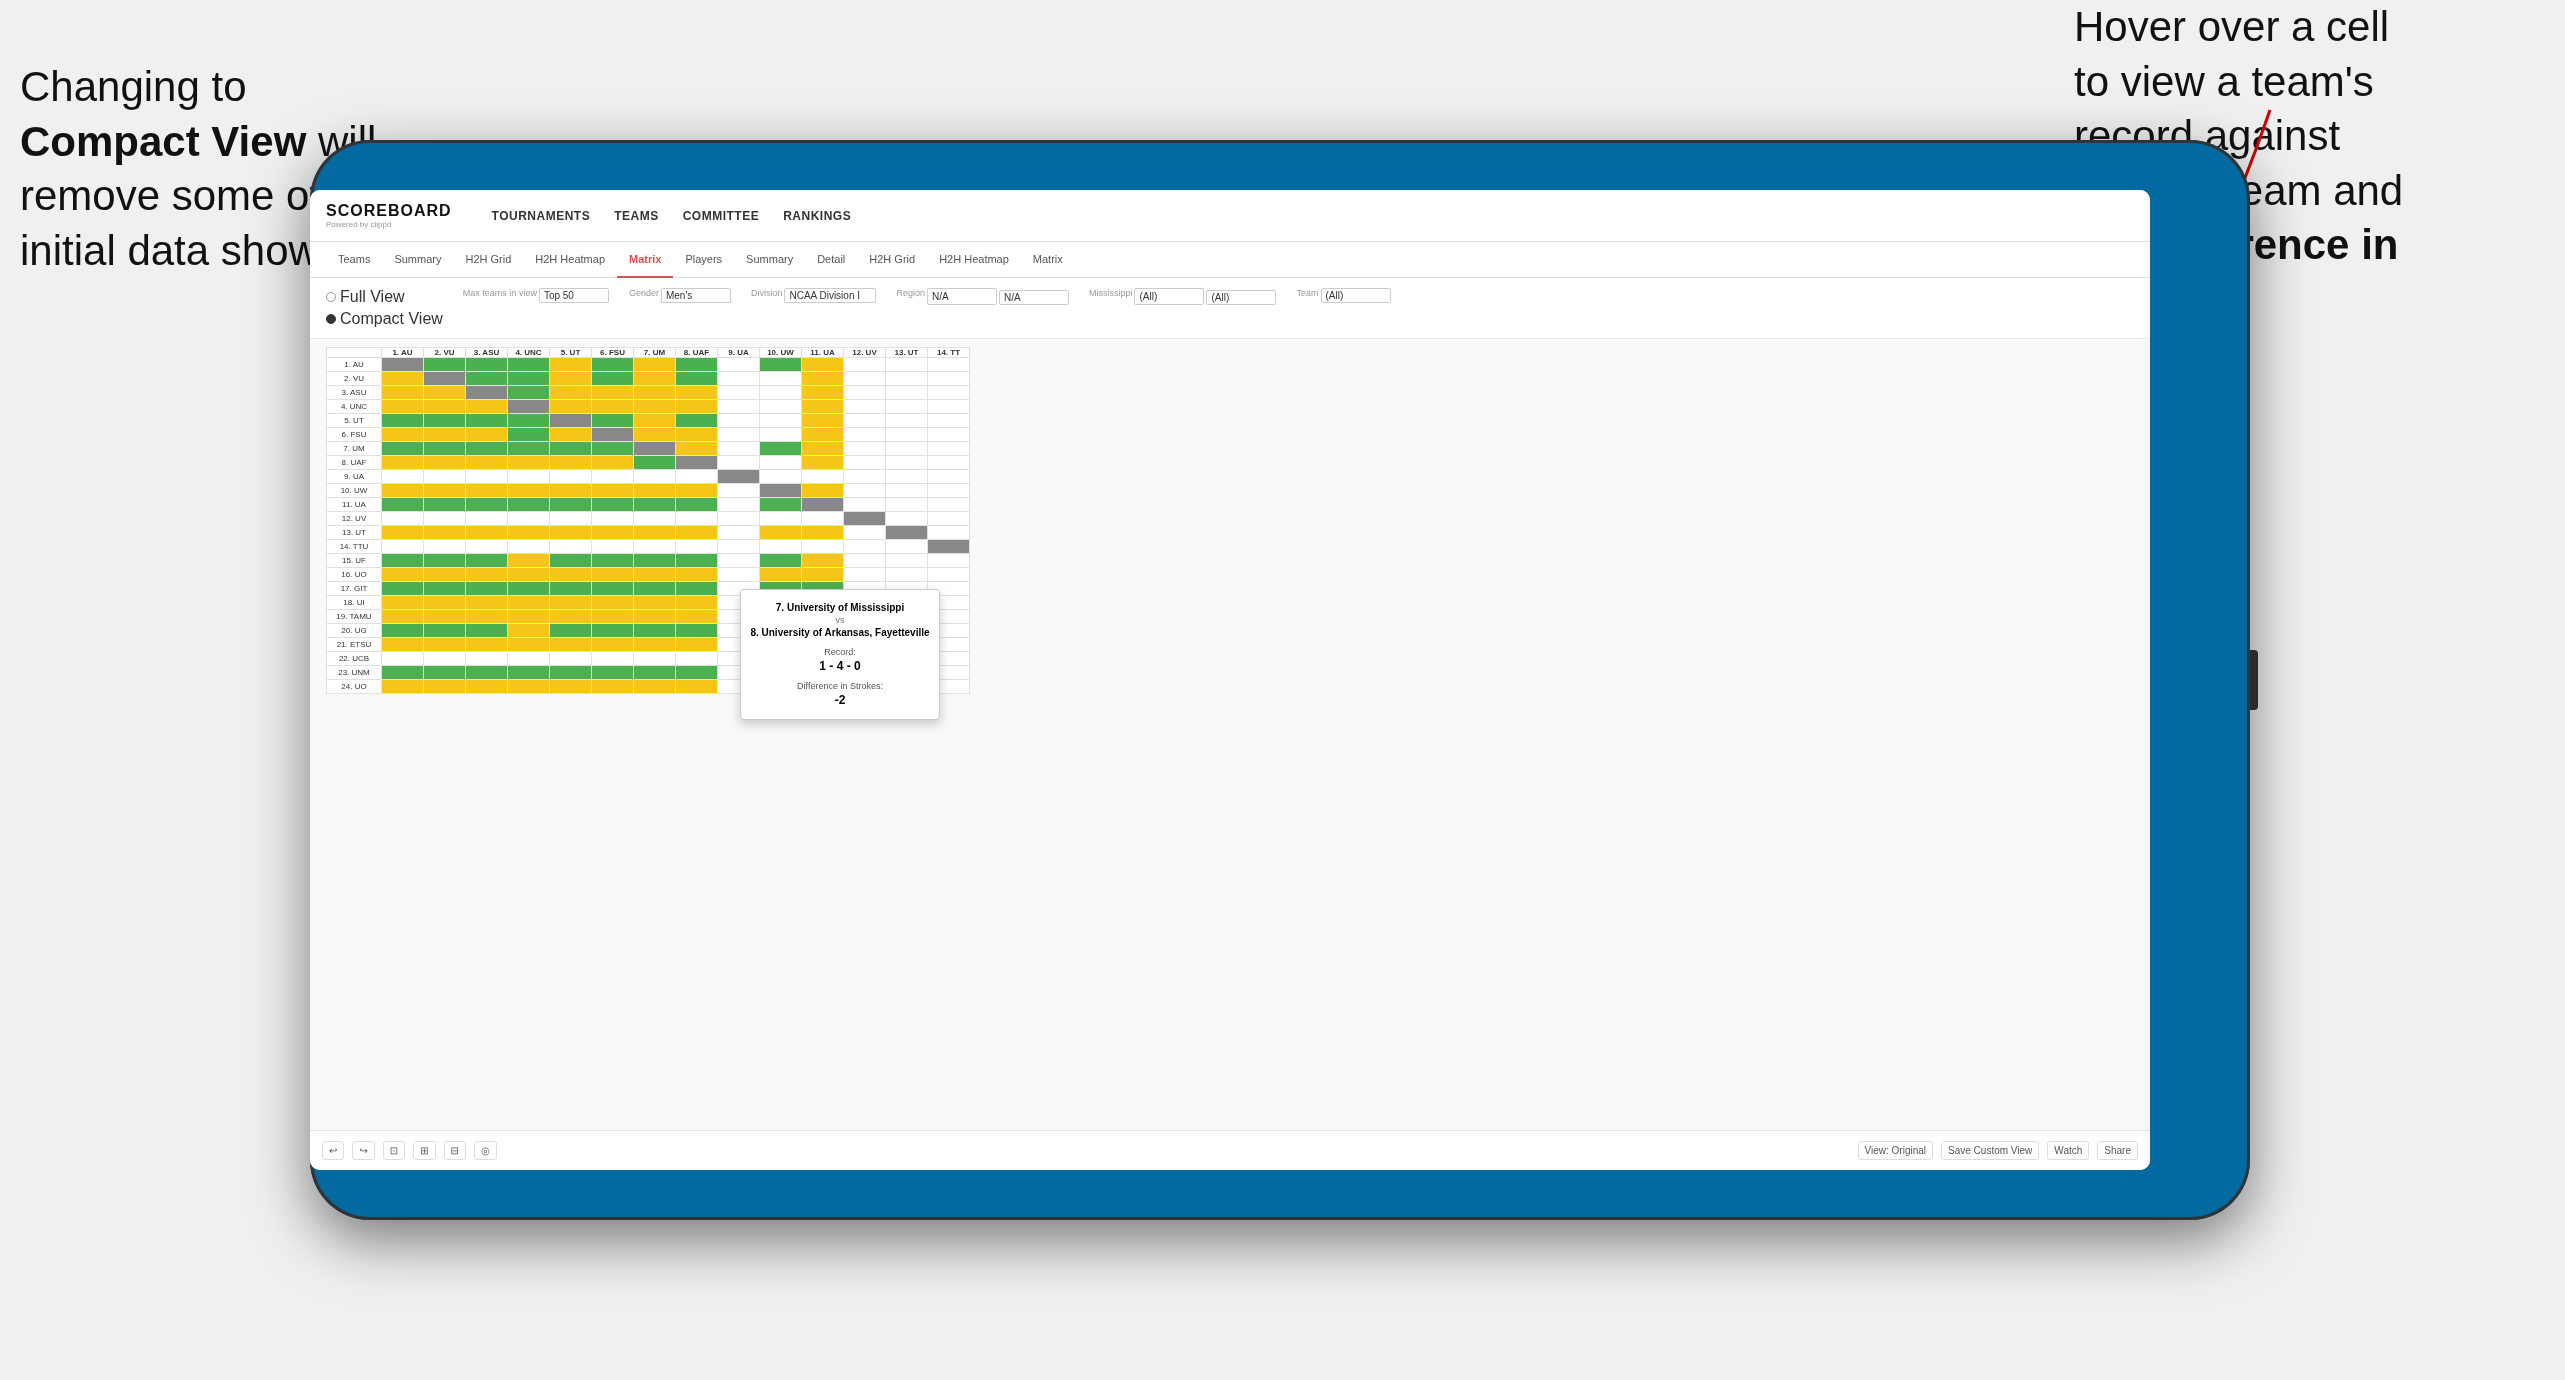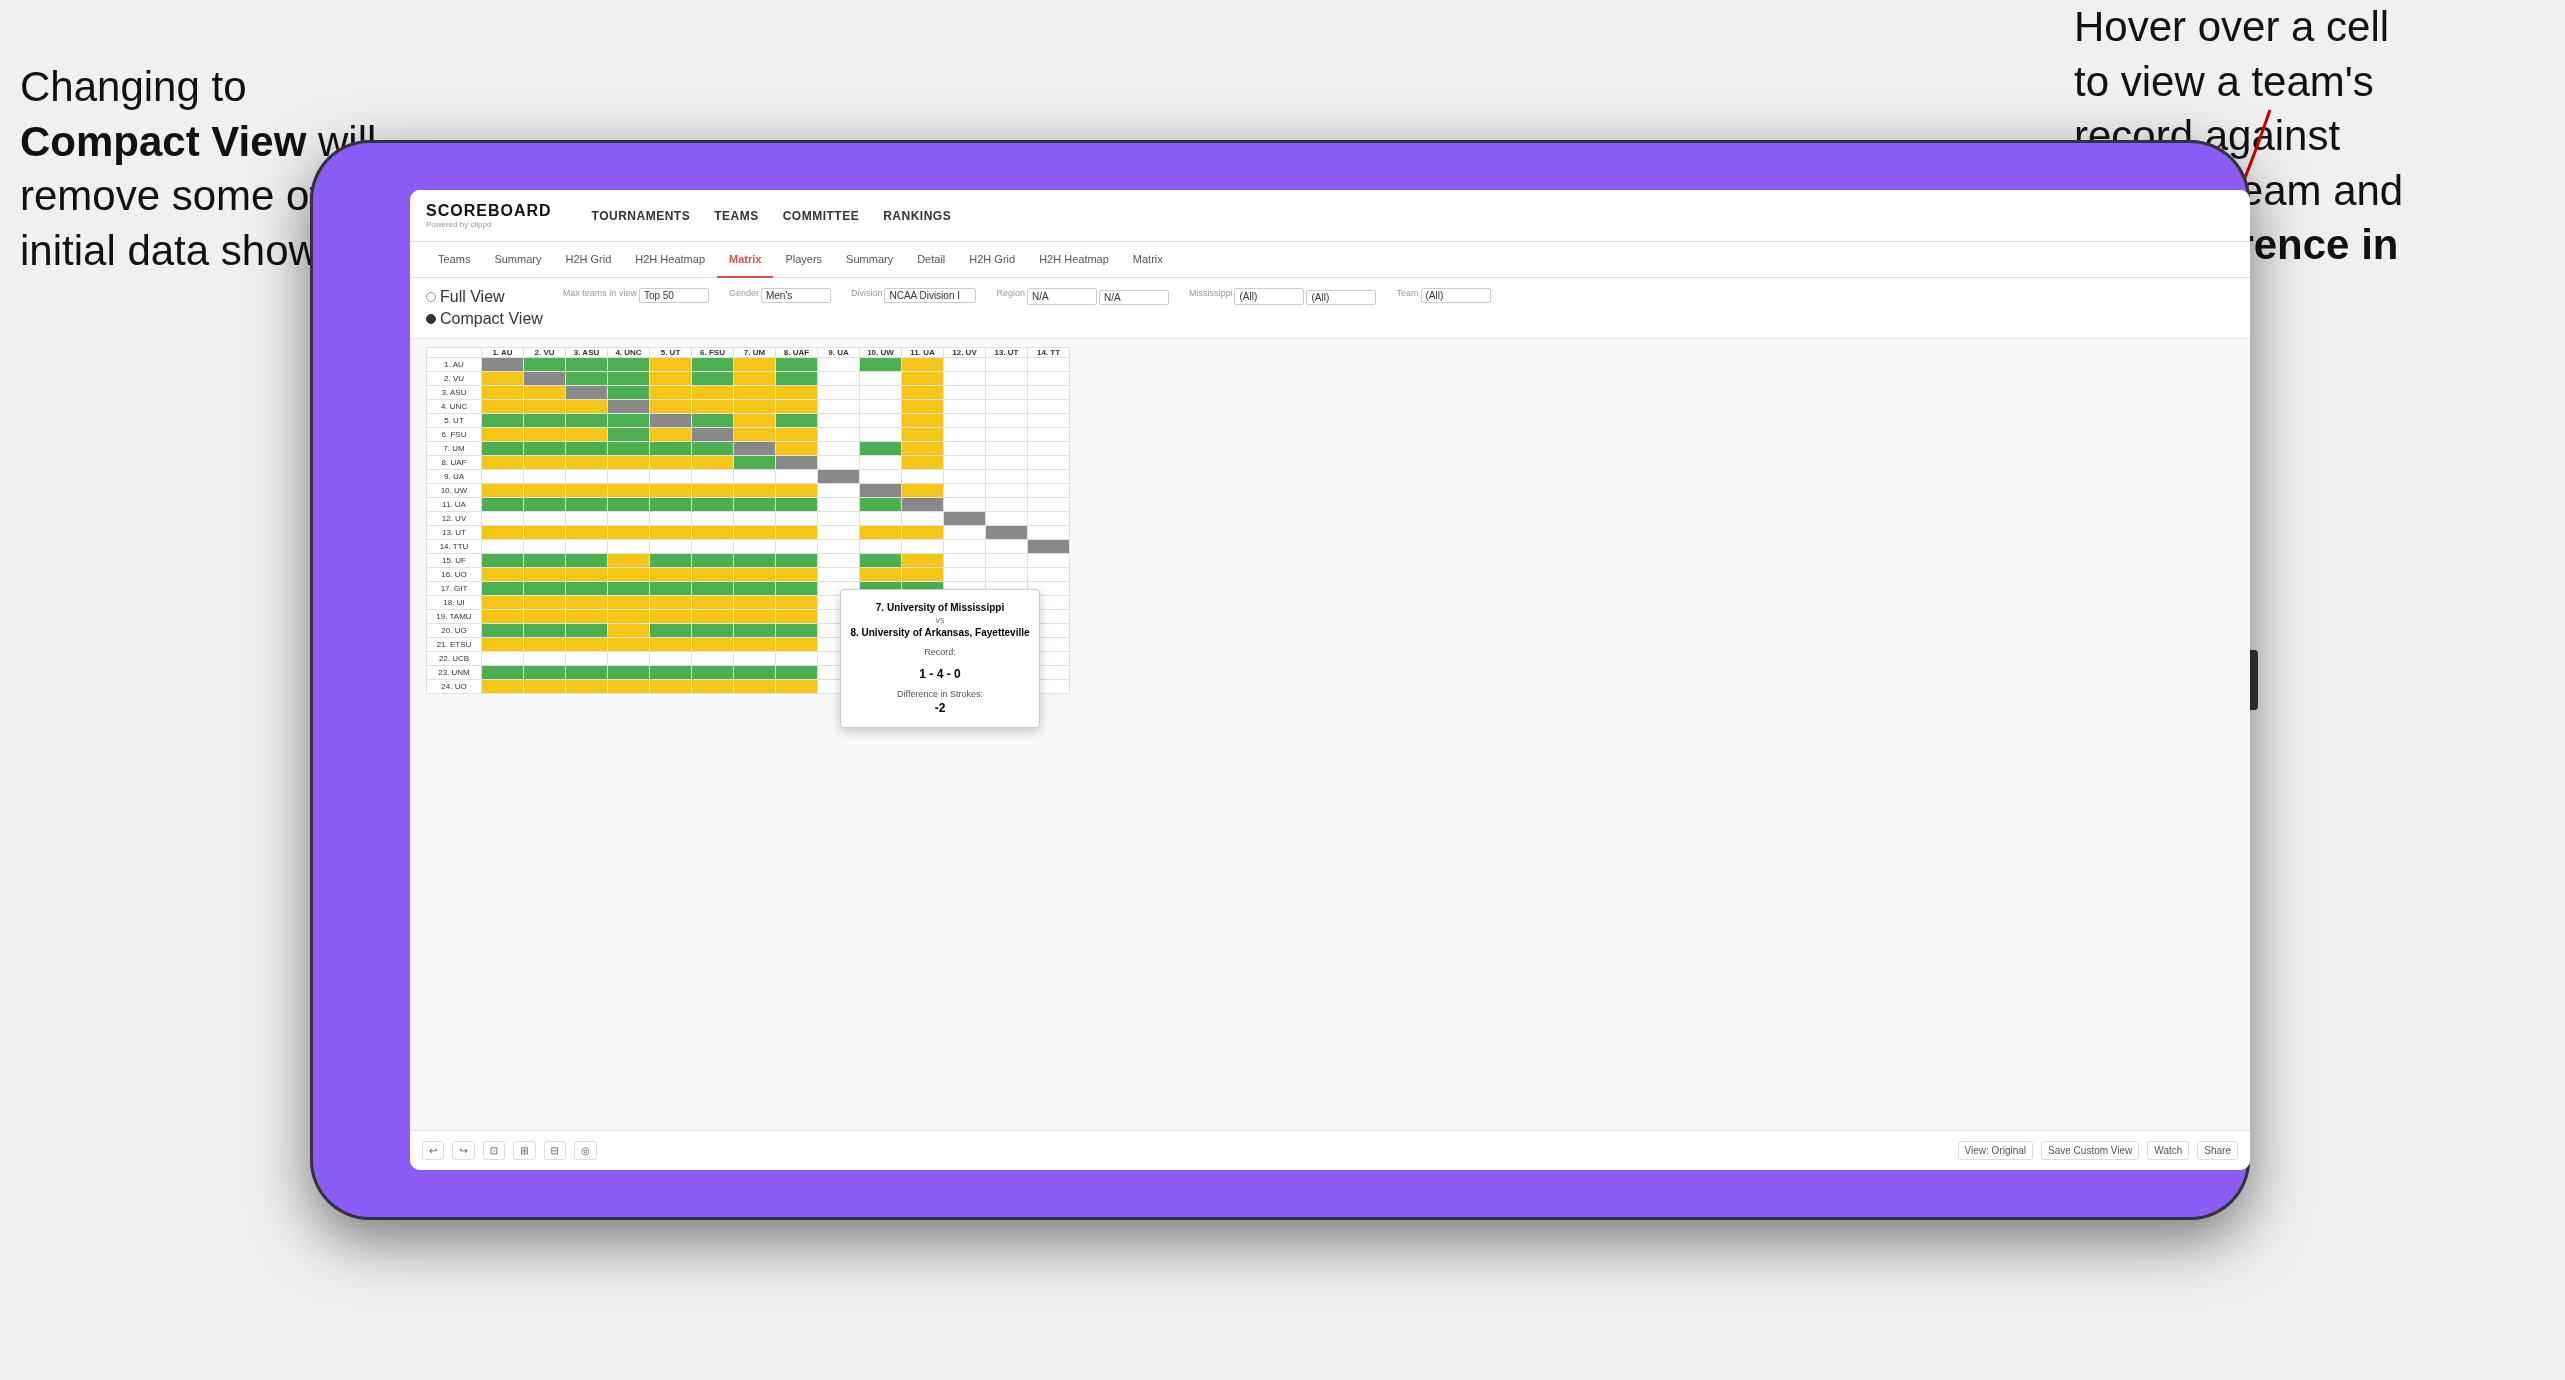--- a/index.html
+++ b/index.html
@@ -40,26 +40,26 @@
       font-weight: 900;
     }
 
     
     .tablet {
       position: absolute;
       top: 140px;
       left: 310px;
       width: 1940px;
       height: 1080px;
-      background: #8b5cf6;
+      background: #0369a1;
       border-radius: 60px;
       box-shadow: 0 20px 60px rgba(0,0,0,0.5), inset 0 0 0 3px #333;
       display: flex;
       align-items: center;
-      justify-content: flex-end;
+      justify-content: flex-start;
     }
 
     .tablet-screen {
       width: 1840px;
       height: 980px;
       background: #fff;
       border-radius: 10px;
       overflow: hidden;
       display: flex;
       flex-direction: column;
@@ -267,21 +267,21 @@
       margin-bottom: 2px;
     }
     .tooltip-subtitle {
       font-size: 10px;
       font-weight: 600;
       margin-bottom: 9px;
     }
     .tooltip-record-label {
       font-size: 9px;
       color: #555;
-      margin-bottom: 10px;
+      margin-bottom: 2px;
     }
     .tooltip-record {
       font-size: 12px;
       font-weight: 700;
       margin-bottom: 8px;
     }
     .tooltip-diff-label {
       font-size: 9px;
       color: #555;
       margin-bottom: 2px;

